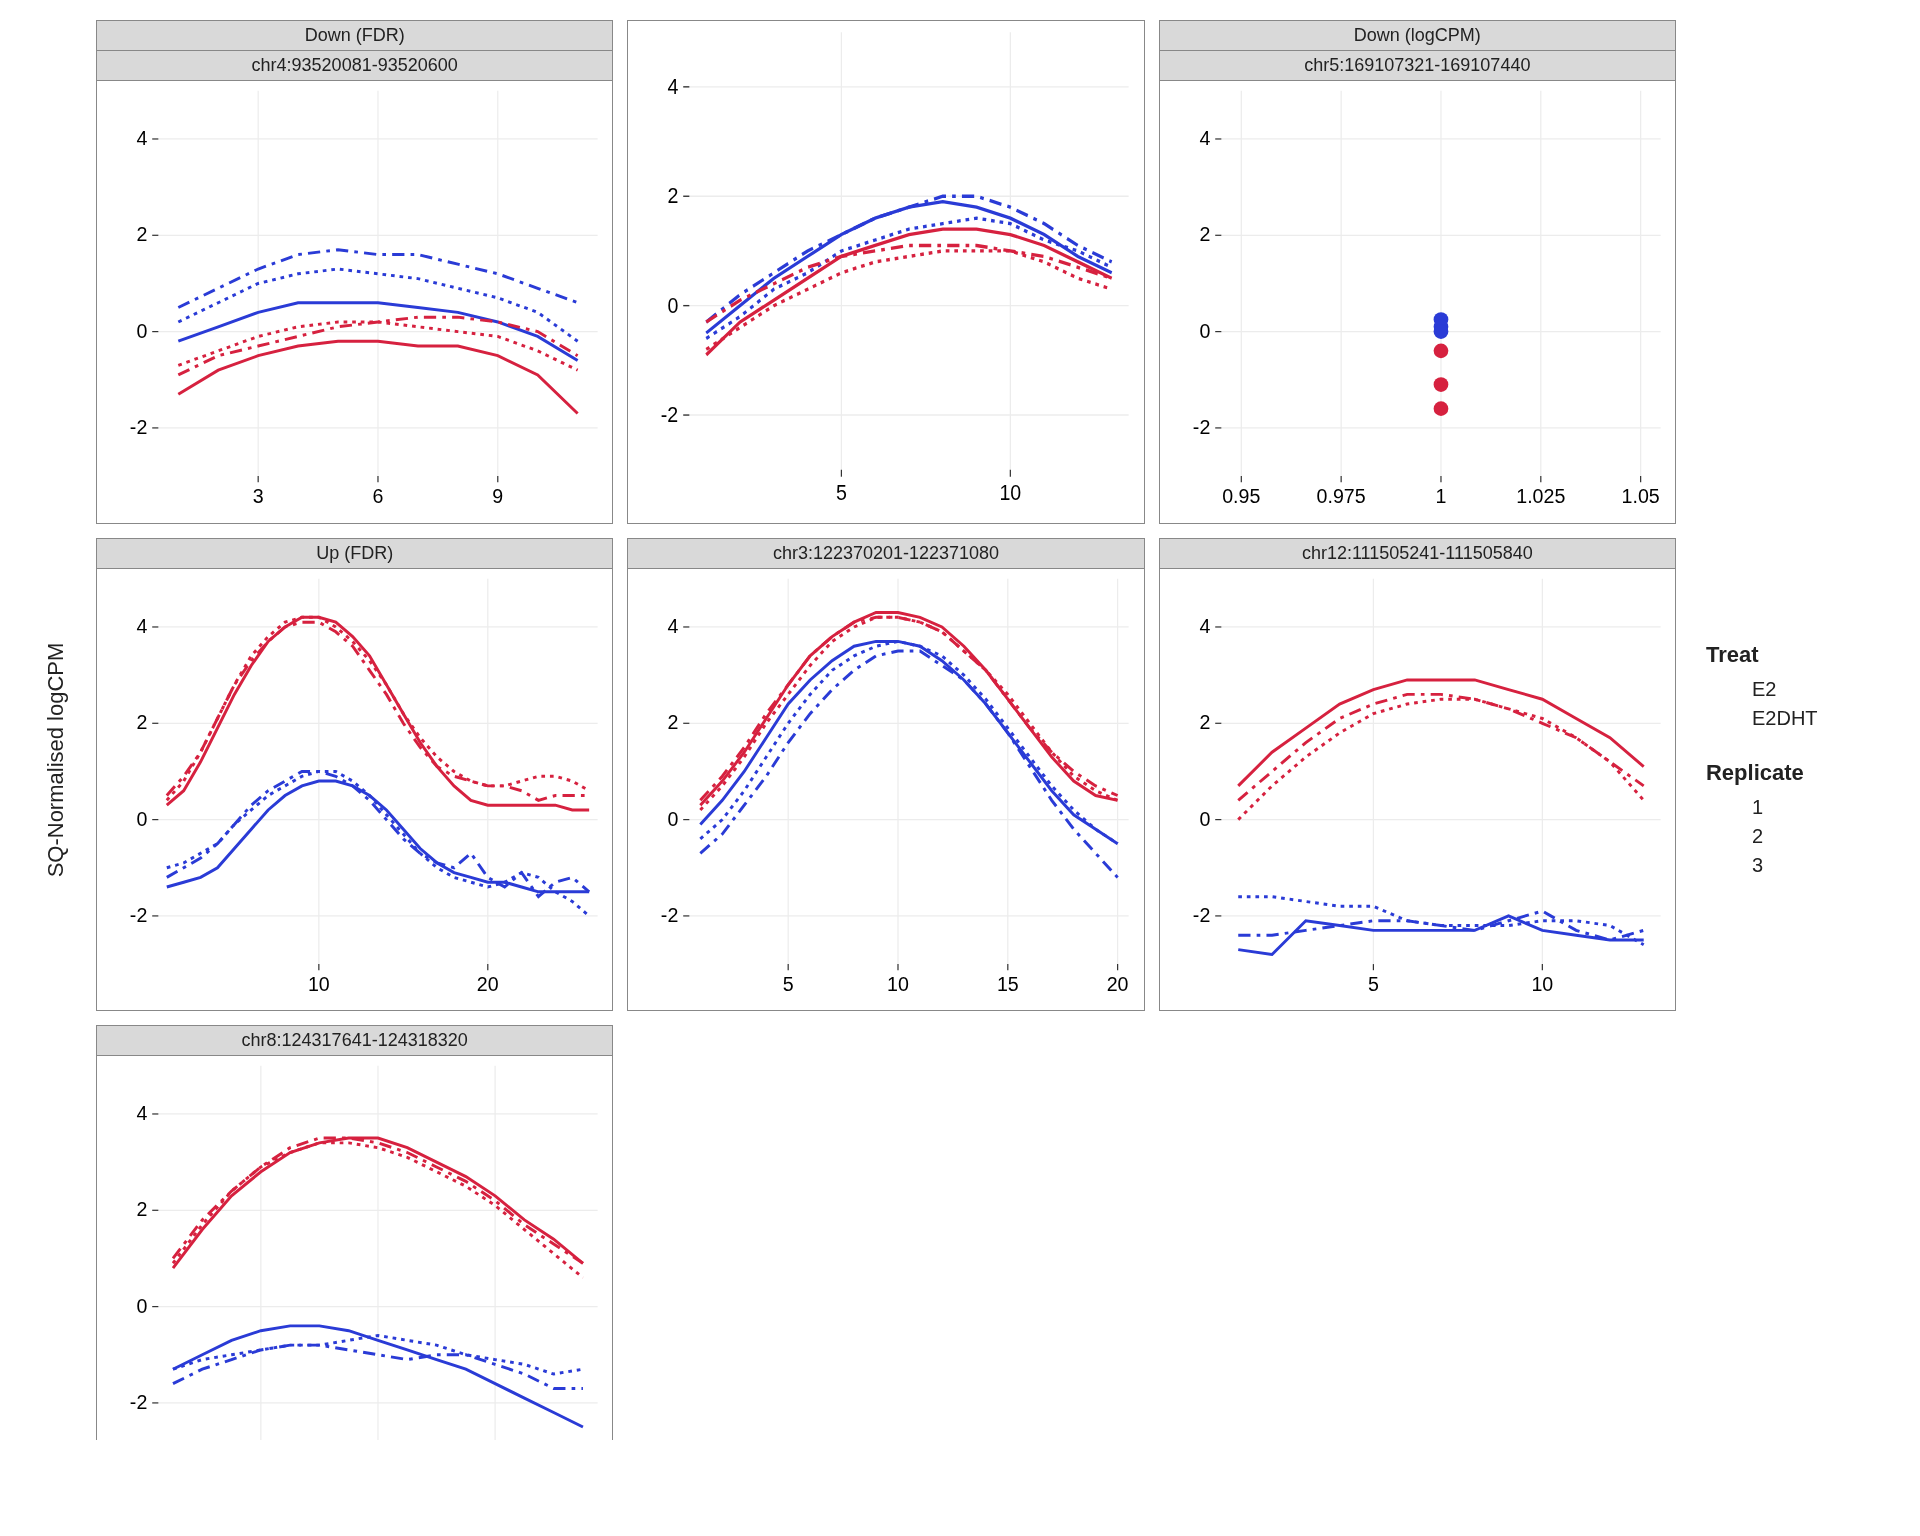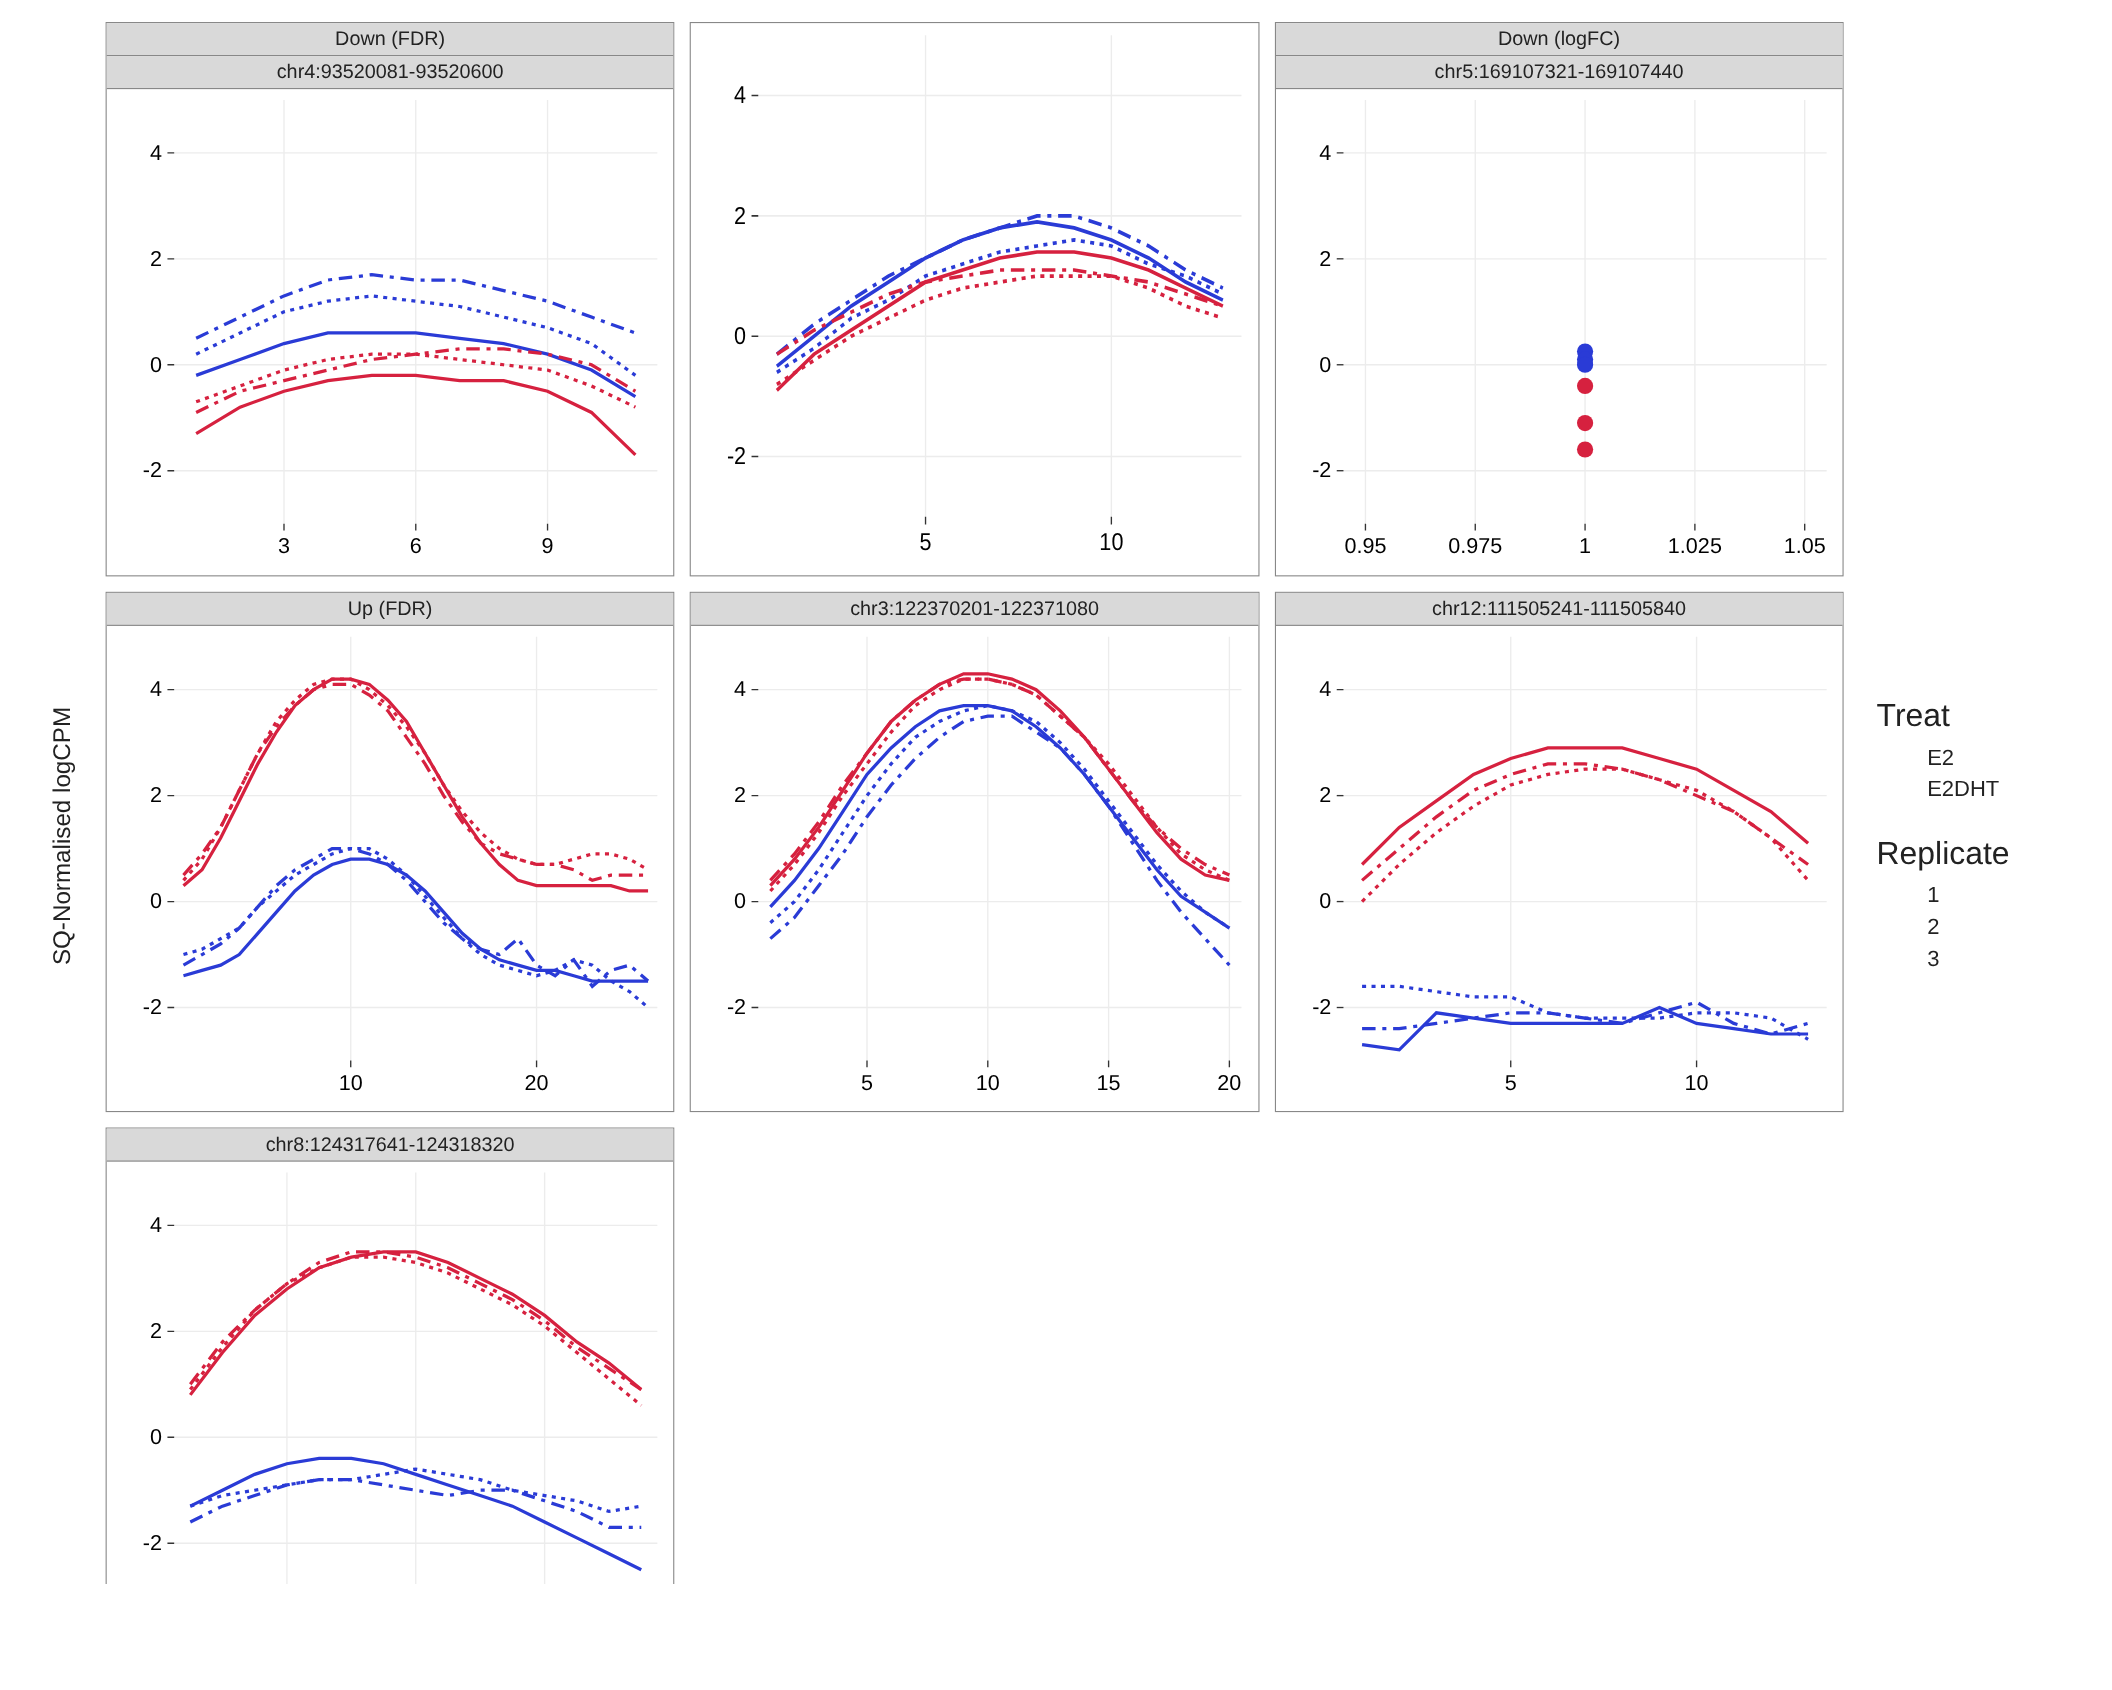--- a/index.html
+++ b/index.html
@@ -6,21 +6,21 @@
   .page{padding:20px 30px}
   .grid{display:grid;grid-template-columns:52px repeat(3,1fr) 200px;grid-template-rows:repeat(3,1fr) 70px;gap:14px 14px;height:1400px}
   .ylab{grid-row:1/4;grid-column:1;display:flex;align-items:center;justify-content:center}
   .ylab span{transform:rotate(-90deg);white-space:nowrap;font-size:22px}
   .panel{border:1px solid #888;background:#fff;display:flex;flex-direction:column}
   .strip{background:#d9d9d9;border-bottom:1px solid #888;text-align:center;font-size:18px;padding:4px 12px}
   .strip+.strip{border-top:none}
   .plot{flex:1;position:relative}
   svg{width:100%;height:100%;display:block}
   .legend{grid-row:1/4;grid-column:5;display:flex;flex-direction:column;justify-content:center;gap:6px;font-size:20px;padding-left:16px}
-  .legend h4{margin:0 0 4px 0;font-size:29px;font-weight:normal}
+  .legend h4{margin:0 0 4px 0;font-size:22px;font-weight:bold}
   .leg-item{display:flex;align-items:center;gap:10px}
   .leg-sw{width:36px;height:0}
   .blank{border:none}
   .gridline{stroke:#ececec;stroke-width:1}
   .series{fill:none;stroke-width:2.4}
   .pt{stroke:none}
 </style>
 </head>
 <body>
 
@@ -89,21 +89,21 @@
             <path d="M63.769230769230774,223.875 L91.3076923076923,204.25 L118.84615384615385,184.625 L146.3846153846154,168.92499999999998 L173.9230769230769,153.225 L201.46153846153845,141.45000000000002 L229,133.60000000000002 L256.53846153846155,129.67499999999998 L284.0769230769231,133.60000000000002 L311.6153846153846,141.45000000000002 L339.15384615384613,153.225 L366.6923076923077,168.92499999999998 L394.2307692307692,180.70000000000002" class="series" stroke="#2a3bd6"></path>
             <path d="M63.769230769230774,227.79999999999998 L91.3076923076923,212.1 L118.84615384615385,192.475 L146.3846153846154,180.70000000000002 L173.9230769230769,165 L201.46153846153845,157.15 L229,149.29999999999998 L256.53846153846155,145.375 L284.0769230769231,141.45000000000002 L311.6153846153846,145.375 L339.15384615384613,157.15 L366.6923076923077,165 L394.2307692307692,176.775" class="series" stroke="#2a3bd6" stroke-dasharray="3 4"></path>
             <path d="M63.769230769230774,216.025 L91.3076923076923,196.4 L118.84615384615385,180.70000000000002 L146.3846153846154,165 L173.9230769230769,153.225 L201.46153846153845,141.45000000000002 L229,133.60000000000002 L256.53846153846155,125.75 L284.0769230769231,125.75 L311.6153846153846,133.60000000000002 L339.15384615384613,145.375 L366.6923076923077,161.07500000000002 L394.2307692307692,172.85" class="series" stroke="#2a3bd6" stroke-dasharray="10 5 3 5"></path>
             <path d="M63.769230769230774,239.57500000000002 L91.3076923076923,216.025 L118.84615384615385,200.32500000000002 L146.3846153846154,184.625 L173.9230769230769,168.92499999999998 L201.46153846153845,161.07500000000002 L229,153.225 L256.53846153846155,149.29999999999998 L284.0769230769231,149.29999999999998 L311.6153846153846,153.225 L339.15384615384613,161.07500000000002 L366.6923076923077,172.85 L394.2307692307692,184.625" class="series" stroke="#d6213f"></path>
             <path d="M63.769230769230774,235.65 L91.3076923076923,219.95000000000002 L118.84615384615385,204.25 L146.3846153846154,192.475 L173.9230769230769,180.70000000000002 L201.46153846153845,172.85 L229,168.92499999999998 L256.53846153846155,165 L284.0769230769231,165 L311.6153846153846,165 L339.15384615384613,172.85 L366.6923076923077,184.625 L394.2307692307692,192.475" class="series" stroke="#d6213f" stroke-dasharray="3 4"></path>
             <path d="M63.769230769230774,216.025 L91.3076923076923,200.32500000000002 L118.84615384615385,188.54999999999998 L146.3846153846154,176.775 L173.9230769230769,168.92499999999998 L201.46153846153845,165 L229,161.07500000000002 L256.53846153846155,161.07500000000002 L284.0769230769231,161.07500000000002 L311.6153846153846,165 L339.15384615384613,168.92499999999998 L366.6923076923077,176.775 L394.2307692307692,184.625" class="series" stroke="#d6213f" stroke-dasharray="10 5 3 5"></path>
           </svg>
         </div>
       </div>
     <div class="panel">
-        <div class="strip">Down (logFC)</div>
+        <div class="strip">Down (logCPM)</div>
         <div class="strip">chr5:169107321-169107440</div>
         <div class="plot">
           <svg viewBox="0 0 420 360" preserveAspectRatio="none">
             <line x1="50" x2="408" y1="282.75" y2="282.75" class="gridline"></line>
             <line x1="50" x2="408" y1="204.25" y2="204.25" class="gridline"></line>
             <line x1="50" x2="408" y1="125.75" y2="125.75" class="gridline"></line>
             <line x1="50" x2="408" y1="47.25" y2="47.25" class="gridline"></line>
             <line y1="8" y2="322" x1="66.27272727272728" x2="66.27272727272728" class="gridline"></line>
             <line y1="8" y2="322" x1="147.63636363636374" x2="147.63636363636374" class="gridline"></line>
             <line y1="8" y2="322" x1="229.0000000000002" x2="229.0000000000002" class="gridline"></line>

